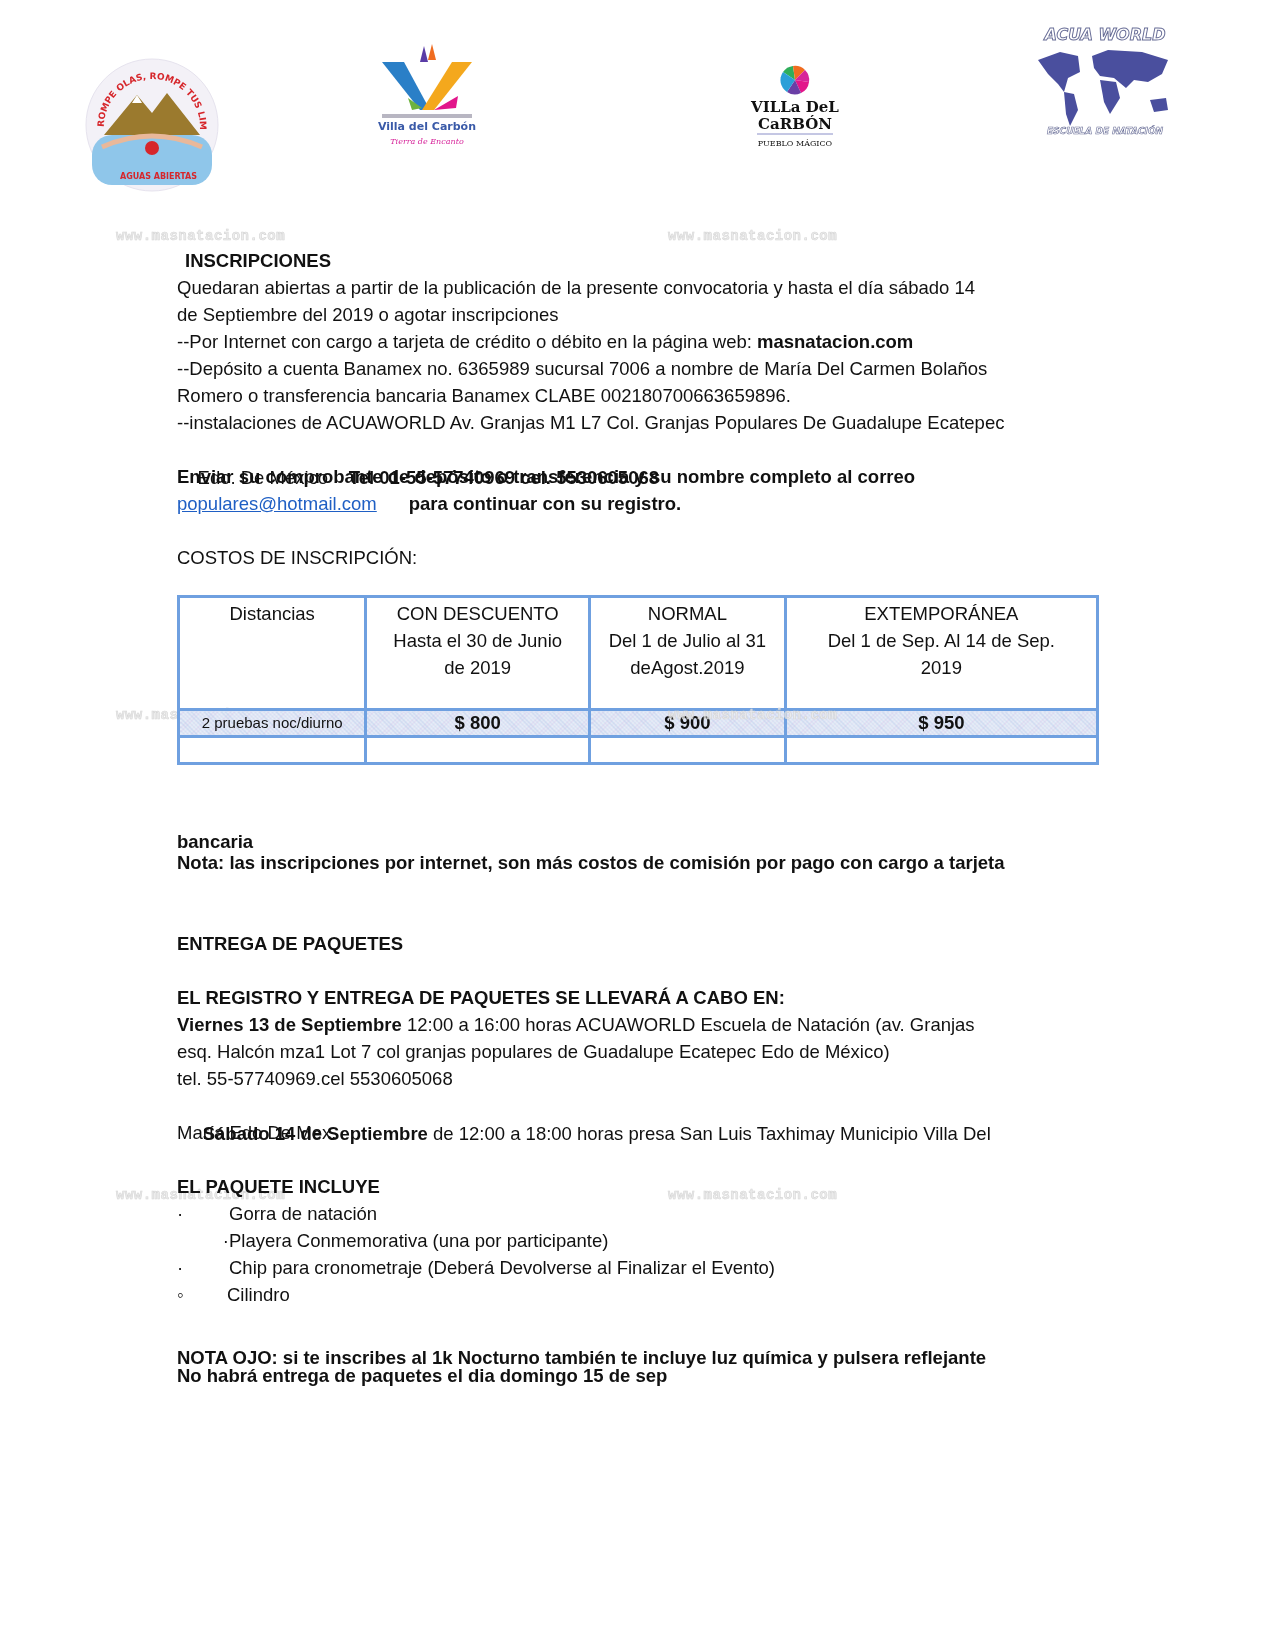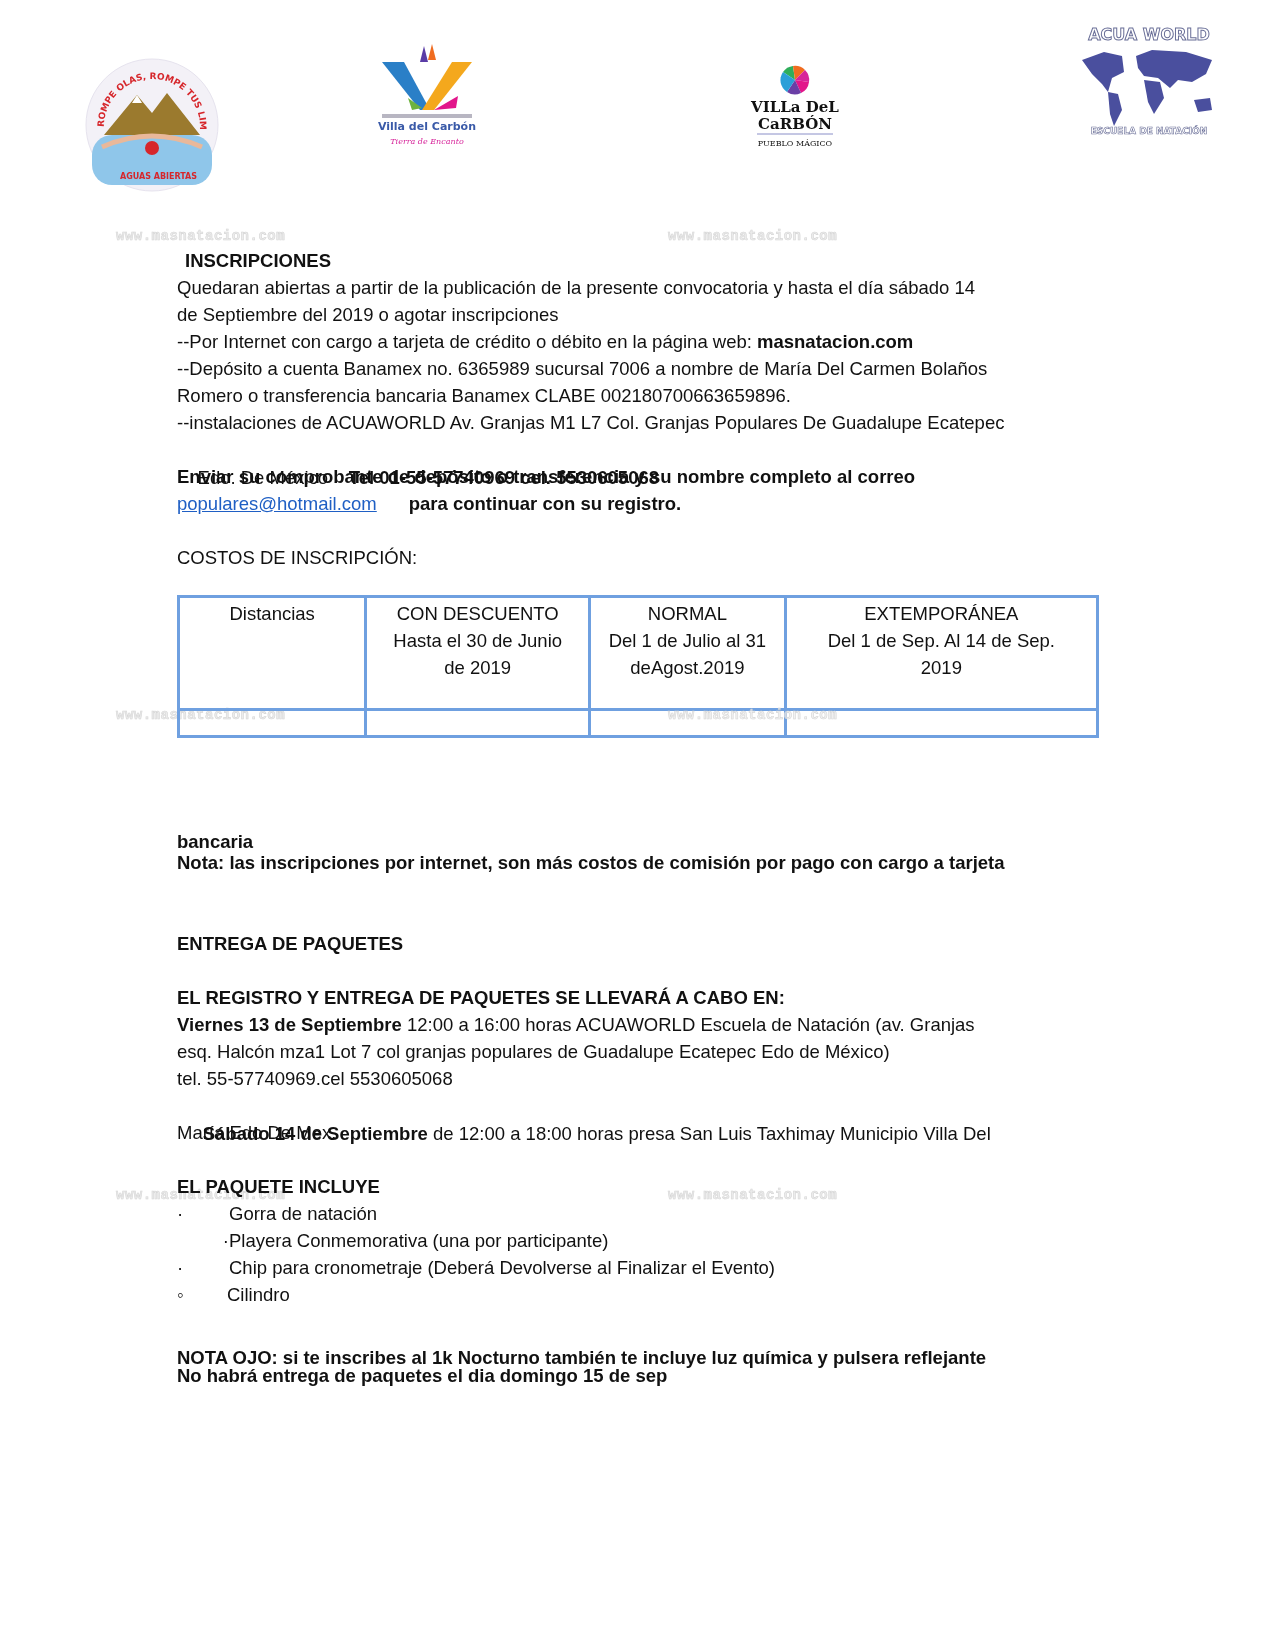--- a/index.html
+++ b/index.html
@@ -90,21 +90,21 @@
       <path d="M0,0 L6,13 A14,14 0 0 1 -8,12 Z" fill="#6a3fa6"></path>
       <path d="M0,0 L-8,12 A14,14 0 0 1 -12,-8 Z" fill="#2a9fd8"></path>
     </g>
     <text x="60" y="50" text-anchor="middle" font-size="15" font-weight="bold" fill="#111" font-family="DejaVu Serif, serif">VILLa DeL</text>
     <text x="60" y="67" text-anchor="middle" font-size="15" font-weight="bold" fill="#111" font-family="DejaVu Serif, serif">CaRBÓN</text>
     <line x1="22" y1="72" x2="98" y2="72" stroke="#8a8fc8" stroke-width="1"></line>
     <text x="60" y="84" text-anchor="middle" font-size="8" fill="#111" font-family="DejaVu Serif, serif">PUEBLO MÁGICO</text>
   </svg>
 </div>
 
-<div class="logo" style="left:1074px; top:22px; width:150px; height:120px;">
+<div class="logo" style="left:1030px; top:22px; width:150px; height:120px;font-style:italic;">
   <svg width="150" height="120" viewBox="0 0 150 120">
     <text x="75" y="18" text-anchor="middle" font-size="16" font-weight="bold" fill="#fff" stroke="#6a6f98" stroke-width="1" font-family="DejaVu Sans, sans-serif">ACUA WORLD</text>
     <path d="M8,38 L30,30 L48,34 L50,50 L38,56 L34,70 L28,62 L18,52 Z" fill="#4a4f9e"></path>
     <path d="M34,70 L44,72 L48,88 L40,104 L36,92 Z" fill="#4a4f9e"></path>
     <path d="M62,34 L78,28 L112,30 L138,38 L132,52 L118,60 L104,58 L96,66 L84,56 L70,54 L64,46 Z" fill="#4a4f9e"></path>
     <path d="M70,58 L86,60 L90,76 L80,92 L74,80 Z" fill="#4a4f9e"></path>
     <path d="M120,78 L136,76 L138,88 L124,90 Z" fill="#4a4f9e"></path>
     <text x="75" y="112" text-anchor="middle" font-size="9" font-weight="bold" fill="#fff" stroke="#6a6f98" stroke-width="0.6" font-family="DejaVu Sans, sans-serif">ESCUELA DE NATACIÓN</text>
   </svg>
 </div>
@@ -158,20 +158,26 @@
           <div>NORMAL</div>
           <div>Del 1 de Julio al 31</div>
           <div>deAgost.2019</div>
         </td>
     <td>
           <div>EXTEMPORÁNEA</div>
           <div>Del 1 de Sep. Al 14 de Sep.</div>
           <div>2019</div>
         </td>
   </tr>
+  <tr class="row shaded">
+    <td class="dist smaller">2 pruebas noc/diurno</td>
+    <td>$ 800</td>
+    <td>$ 900</td>
+    <td>$ 950</td>
+  </tr>
   <tr class="row empty">
     <td></td>
     <td></td>
     <td></td>
     <td></td>
   </tr>
 </tbody>
   </table>
 
 <div class="doc">

